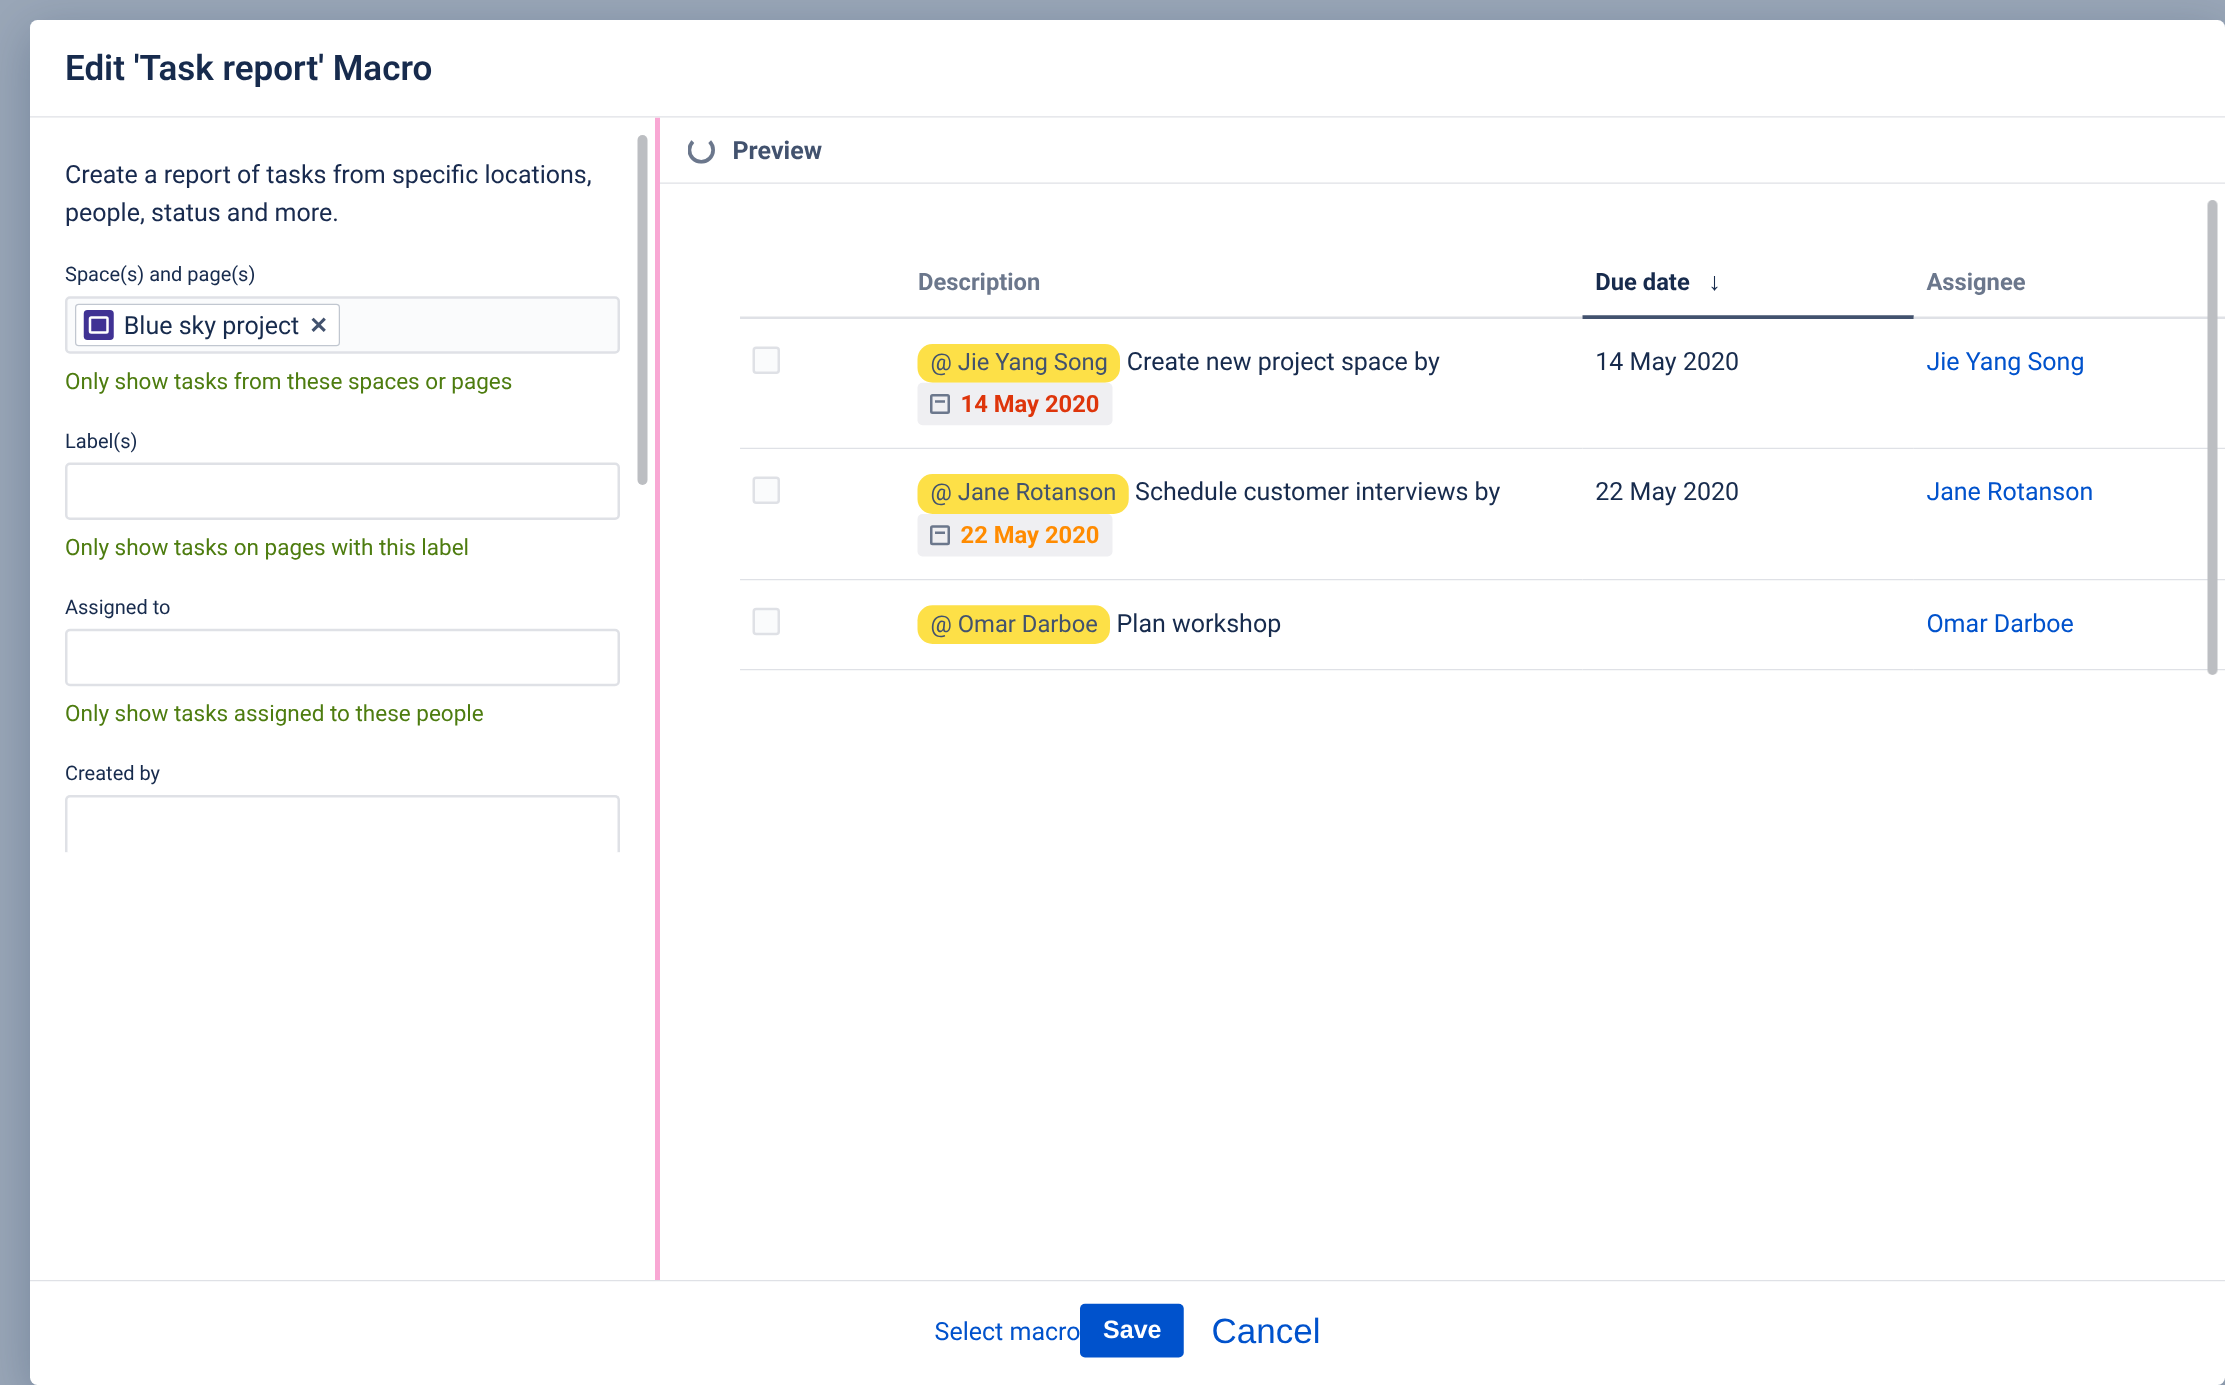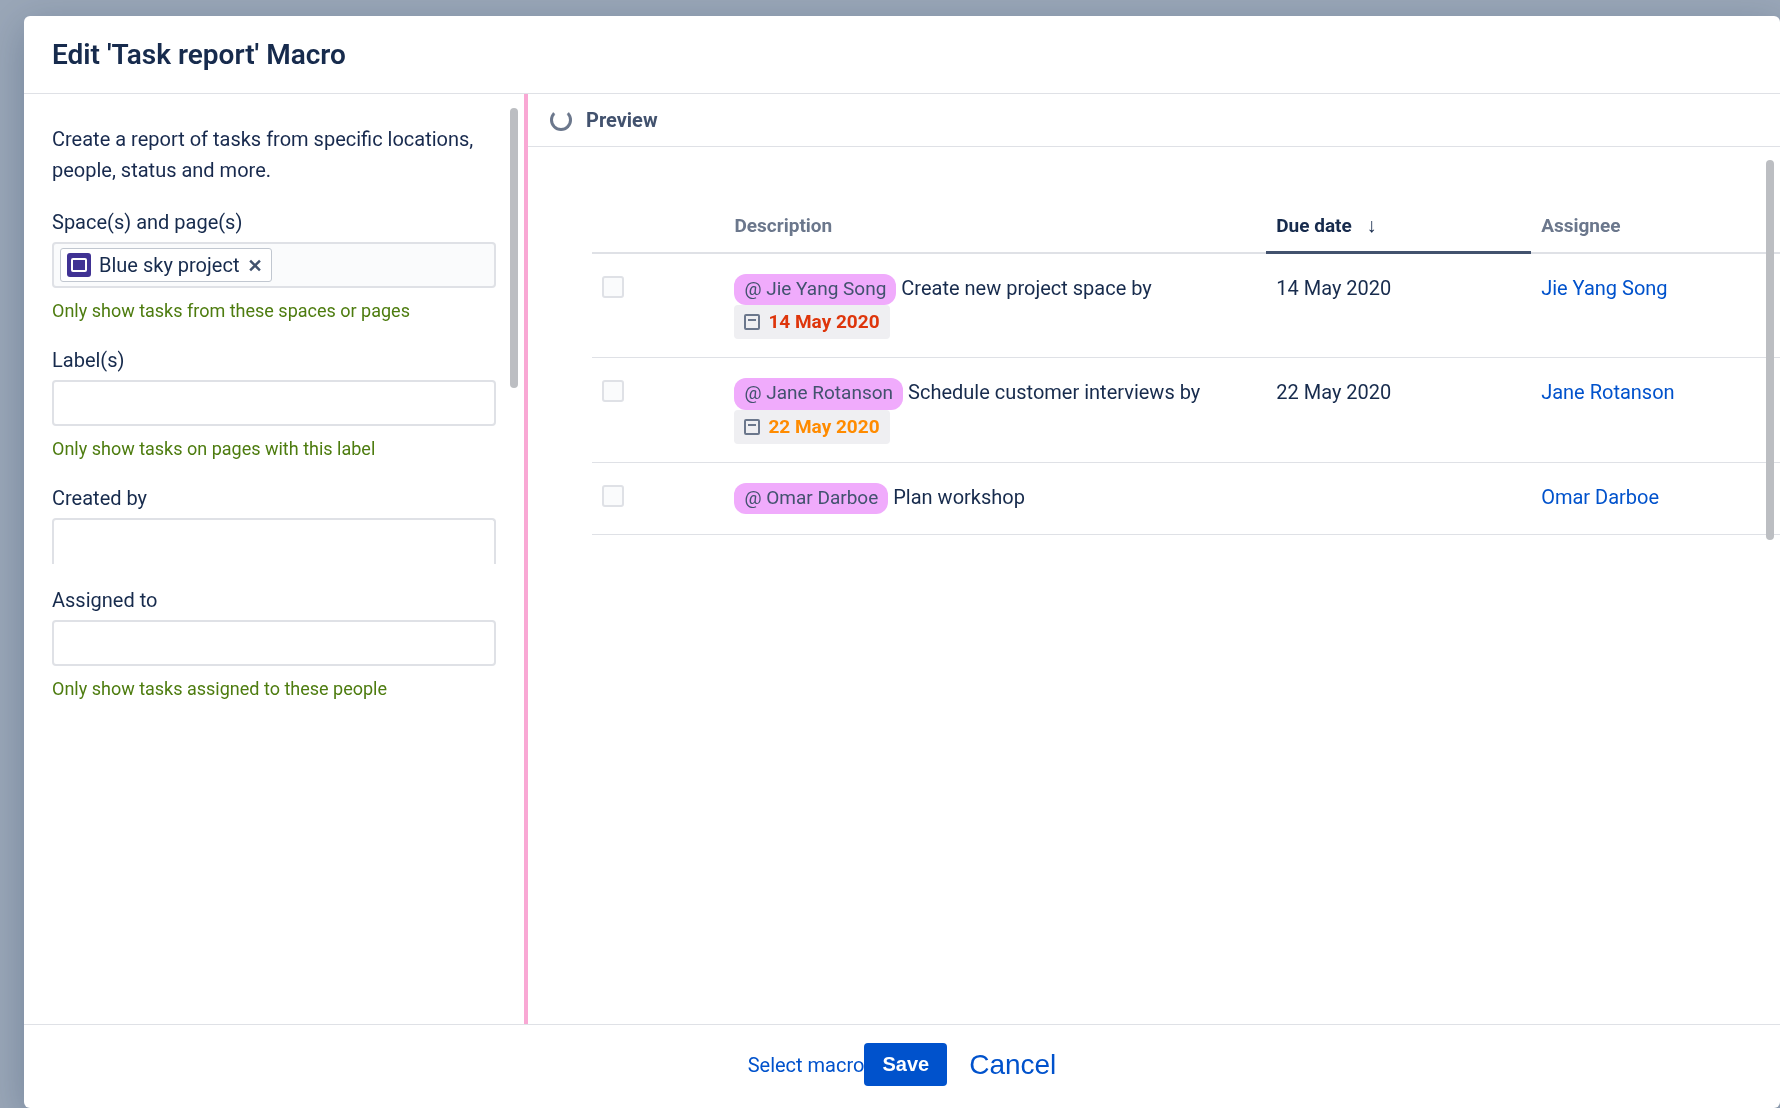--- a/index.html
+++ b/index.html
@@ -62,21 +62,21 @@
 
   .intro {
     font-size: 20px;
     line-height: 1.55;
     color: #182a4e;
     margin-bottom: 24px;
   }
 
   .field-group { margin-bottom: 24px; }
   .field-label {
-    font-size: 20px;
+    font-size: 16px;
     color: #172B4D;
     margin-bottom: 8px;
   }
   .field-help {
     font-size: 18px;
     color: #4d7c0f;
     margin-top: 10px;
     line-height: 1.45;
   }
 
@@ -196,21 +196,21 @@
     width: 22px; height: 22px;
     border: 2px solid #DFE1E6;
     border-radius: 3px;
     display: inline-block;
     background: #FAFBFC;
     margin-top: 4px;
   }
 
   .mention {
     display: inline-block;
-    background: #f0abfc;
+    background: #fde047;
     border-radius: 12px;
     padding: 0px 10px 1px 10px;
     color: #42526E;
     font-size: 19px;
   }
   .date-badge {
     display: inline-flex;
     align-items: center;
     gap: 8px;
     background: #EFEFF2;
@@ -305,28 +305,28 @@
         <div class="field-help">Only show tasks from these spaces or pages</div>
       </div>
 
       <div class="field-group">
         <div class="field-label">Label(s)</div>
         <div class="text-input"></div>
         <div class="field-help">Only show tasks on pages with this label</div>
       </div>
 
       <div class="field-group">
-        <div class="field-label">Created by</div>
-        <div class="text-input" style="height:20px;border-bottom:none;border-radius:4px 4px 0 0"></div>
-      </div>
-
-      <div class="field-group">
         <div class="field-label">Assigned to</div>
         <div class="text-input"></div>
         <div class="field-help">Only show tasks assigned to these people</div>
+      </div>
+
+      <div class="field-group">
+        <div class="field-label">Created by</div>
+        <div class="text-input" style="height:20px;border-bottom:none;border-radius:4px 4px 0 0"></div>
       </div>
     </div>
 
     <div class="right-panel">
       <div class="preview-header">
         <span class="refresh-icon"></span>
         <span>Preview</span>
       </div>
       <div class="right-scroll"></div>
 

